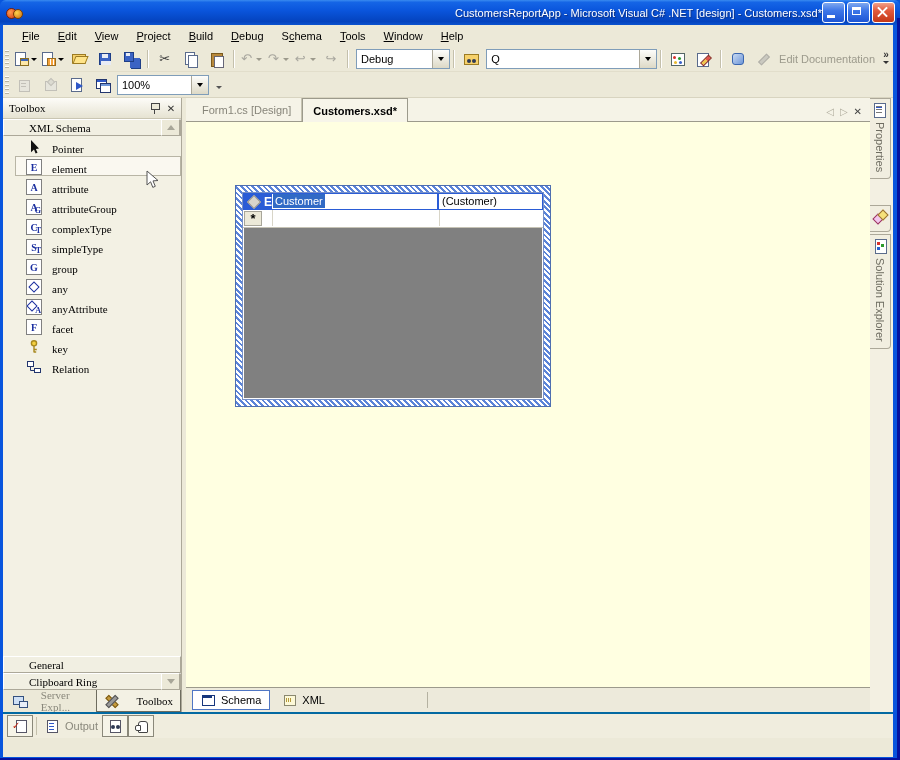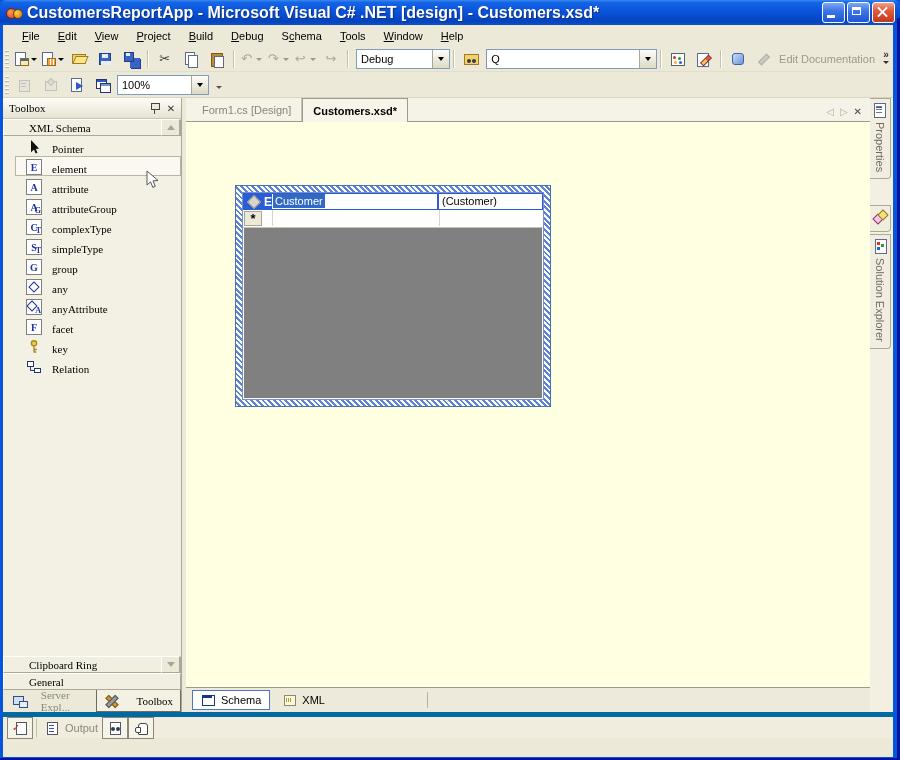--- a/index.html
+++ b/index.html
@@ -9,21 +9,21 @@
   .frame .edgeB{position:absolute;left:0;right:0;bottom:0;height:2px;background:#04129E;}
   
   .titlebar{position:absolute;left:0;top:0;width:900px;height:25px;border-radius:6px 6px 0 0;
     background:linear-gradient(180deg,#3A8BF0 0%,#1565E6 9%,#0A55DC 42%,#0443BE 86%,#0B53CF 100%);
     display:flex;align-items:center;padding:0 5px;box-sizing:border-box;}
   .appicon{width:18px;height:16px;position:relative;margin-right:4px;}
   .appicon::before{content:"";position:absolute;left:1px;top:3px;width:9px;height:9px;border-radius:50%;
     background:radial-gradient(circle at 35% 35%,#FF9A4D,#D23B12);border:1px solid #7A1E05;}
   .appicon::after{content:"";position:absolute;left:8px;top:4px;width:8px;height:8px;border-radius:50%;
     background:radial-gradient(circle at 35% 35%,#FFD34D,#C86A10);border:1px solid #7A3E05;}
-  .title{color:#fff;font-weight:bold;font-size:16px;text-shadow:1px 1px 1px #10307E;white-space:nowrap;overflow:hidden;flex:1;}
+  .title{color:#fff;font-weight:normal;font-size:11px;text-shadow:1px 1px 1px #10307E;white-space:nowrap;overflow:hidden;flex:1;text-align:right;}
   .winbtns{display:flex;gap:2px;}
   .wbtn{width:21px;height:19px;border-radius:3px;border:1px solid #fff;position:relative;
     background:linear-gradient(180deg,#7FA8EF 0%,#3E77E8 40%,#1D55D4 100%);}
   .wbtn.close{background:linear-gradient(180deg,#F2A08A 0%,#E25A3C 40%,#C33818 100%);}
   .wbtn.min::before{content:"";position:absolute;left:4px;bottom:4px;width:8px;height:3px;background:#fff;}
   .wbtn.max::before{content:"";position:absolute;left:4px;top:4px;width:9px;height:8px;border:1px solid #fff;border-top-width:3px;box-sizing:border-box;}
   .wbtn.close::before,.wbtn.close::after{content:"";position:absolute;left:3px;top:8px;width:13px;height:2px;background:#fff;}
   .wbtn.close::before{transform:rotate(45deg);} .wbtn.close::after{transform:rotate(-45deg);}
   
   .content{position:absolute;left:3px;top:25px;right:7px;bottom:3px;background:#ECE9D8;overflow:hidden;padding-left:26px;}
@@ -173,21 +173,21 @@
   .vtab{height:18px;display:flex;align-items:center;gap:4px;padding:0 8px;color:#000;}
   .vtab.active{background:#FFFFFF;border:1px solid #4F76C4;}
   .vtab-sep{width:1px;height:16px;background:#B5B2A1;margin-left:90px;}
   
   .channel{position:absolute;right:0;top:0;width:23px;bottom:0;background:#F3F0E2;}
   .side-tab{width:21px;border:1px solid #ACA899;border-left:none;background:#F1EEE0;border-radius:0 0 4px 0;
     display:flex;flex-direction:column;align-items:center;padding:3px 0 6px 0;box-sizing:border-box;margin-bottom:2px;color:#6E6C61;}
   .side-tab .vtext{writing-mode:vertical-rl;margin-top:4px;font-size:11px;}
   .side-tab.gap{margin-top:26px;}
   
-  .bottombar{position:absolute;left:0;right:0;bottom:19px;height:26px;background:#F0EDDE;border-top:5px solid #0369a1;display:flex;align-items:center;padding-left:4px;box-sizing:border-box;}
+  .bottombar{position:absolute;left:0;right:0;bottom:19px;height:26px;background:#F0EDDE;border-top:2px solid #0369a1;display:flex;align-items:center;padding-left:4px;box-sizing:border-box;}
   .obtab{height:20px;display:flex;align-items:center;gap:5px;padding:0 4px;color:#8A887C;}
   .obtab.boxed{border:1px solid #8A887A;background:#F6F4E8;}
   .ob-sep{width:1px;height:18px;background:#C4C0AC;margin:0 3px;}
   
   .statusbar{position:absolute;left:0;right:0;bottom:0;height:19px;background:#ECE9D8;}
   .sb-panel{position:absolute;top:2px;bottom:1px;border:1px solid;border-color:#ACA899 #FFFFFF #FFFFFF #ACA899;box-sizing:border-box;}
   .sb-main{left:2px;width:500px;padding:2px 0 0 7px;}
   .sb-p1{left:504px;width:18px;} .sb-p2{left:524px;width:98px;} .sb-p3{left:624px;width:256px;}
   .sb-grip{position:absolute;right:2px;bottom:2px;width:13px;height:13px;
     background:radial-gradient(circle at 10px 3px,#9C9A8C 1.5px,transparent 2px),radial-gradient(circle at 6px 7px,#9C9A8C 1.5px,transparent 2px),radial-gradient(circle at 10px 7px,#9C9A8C 1.5px,transparent 2px),radial-gradient(circle at 2px 11px,#9C9A8C 1.5px,transparent 2px),radial-gradient(circle at 6px 11px,#9C9A8C 1.5px,transparent 2px),radial-gradient(circle at 10px 11px,#9C9A8C 1.5px,transparent 2px);}
@@ -394,25 +394,25 @@
                   <rect x="1.5" y="2.5" width="6" height="5"></rect>
                   <rect x="8.5" y="9.5" width="6" height="4"></rect>
                   <path d="M4.5 7.5 v4 h4" fill="none"></path>
                 </g>
               </svg>
               <span class="tbx-label">Relation</span>
             </div>
           </div>
         <div class="tbx-fill"></div>
         <div class="tbx-cat">
+          <span class="cat-label">General</span>
+        </div>
+        <div class="tbx-cat">
           <span class="cat-label">Clipboard Ring</span>
           <span class="scrollbtn down"></span>
-        </div>
-        <div class="tbx-cat">
-          <span class="cat-label">General</span>
         </div>
         <div class="tbx-bottomtabs" id="tbxBottomTabs">
             <span class="btab">
               <span class="i i-server"></span>
               <span>Server Expl...</span>
             </span>
             <span class="btab active">
               <span class="i i-toolboxham"></span>
               <span>Toolbox</span>
             </span>

